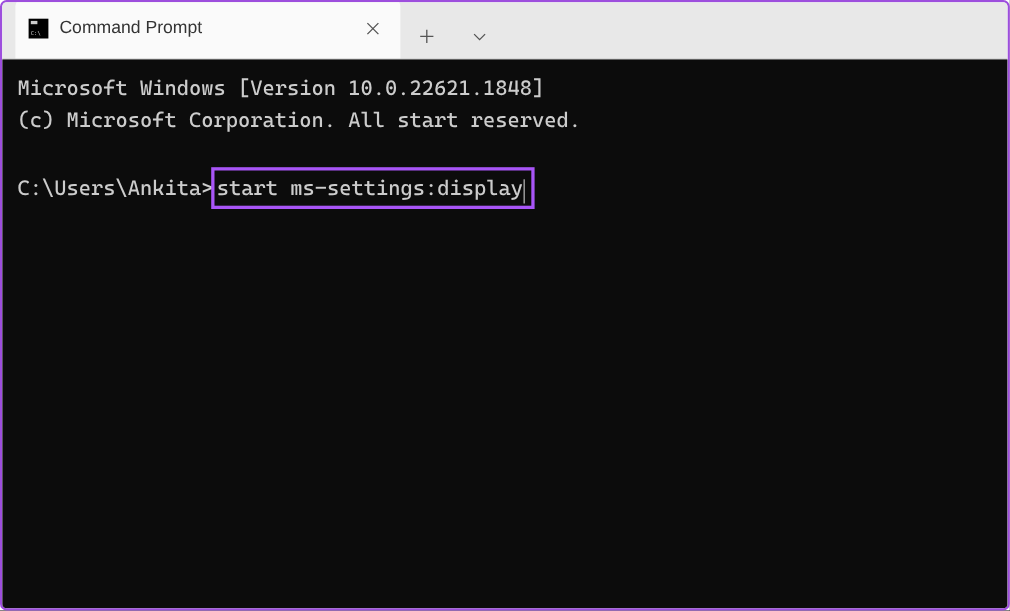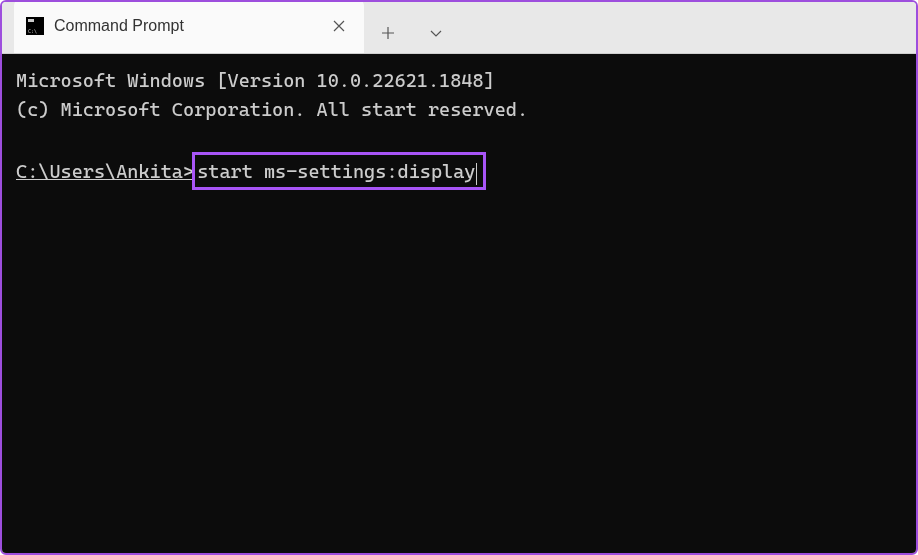--- a/index.html
+++ b/index.html
@@ -111,21 +111,20 @@
       color: #cccccc;
       font-family: "Cascadia Mono", "Consolas", monospace;
       font-size: 19px;
       padding: 12px 14px;
       line-height: 1.5;
       white-space: pre;
       overflow: hidden;
     }
     .prompt-line {
       display: inline;
-      text-decoration: underline;
     }
     .highlighted-command {
       border: 3px solid #a855f7;
       padding: 2px 6px 2px 2px;
       display: inline-block;
       position: relative;
       margin-left: -2px;
     }
     .cursor {
       display: inline-block;

